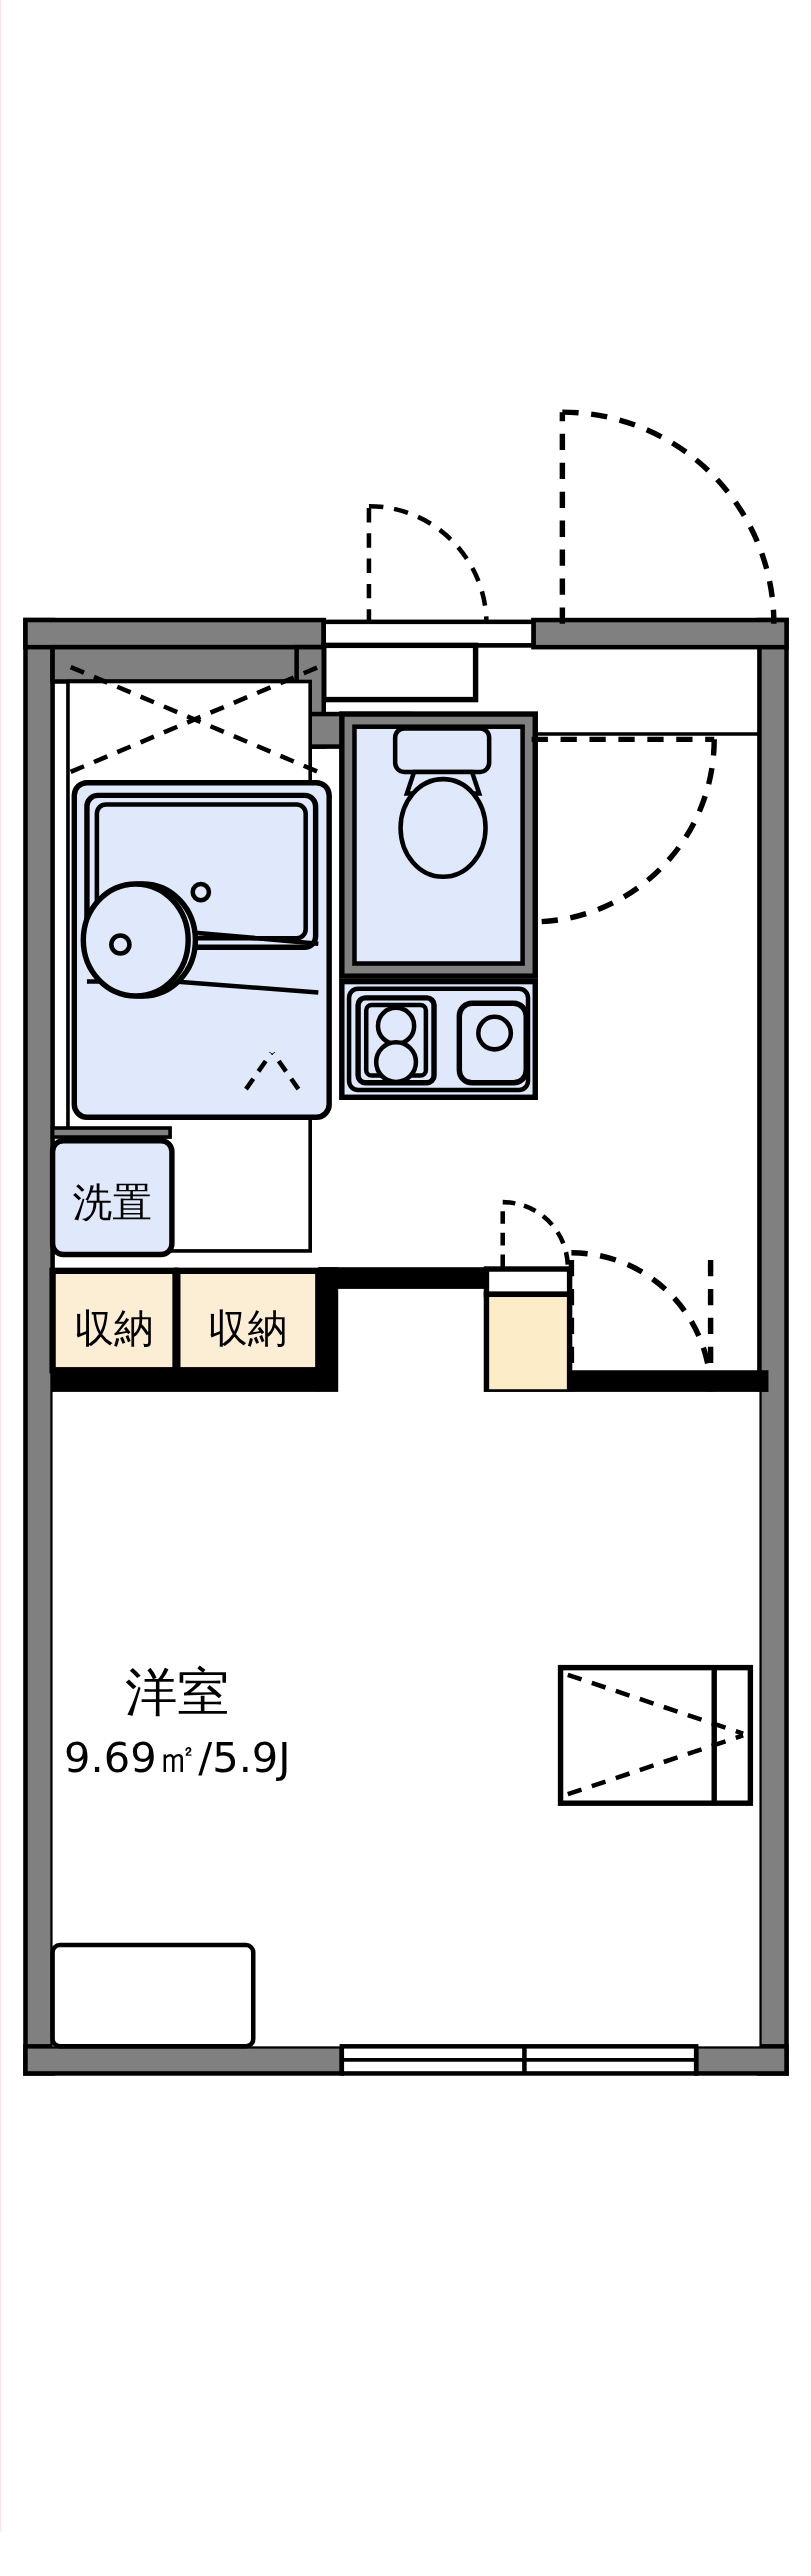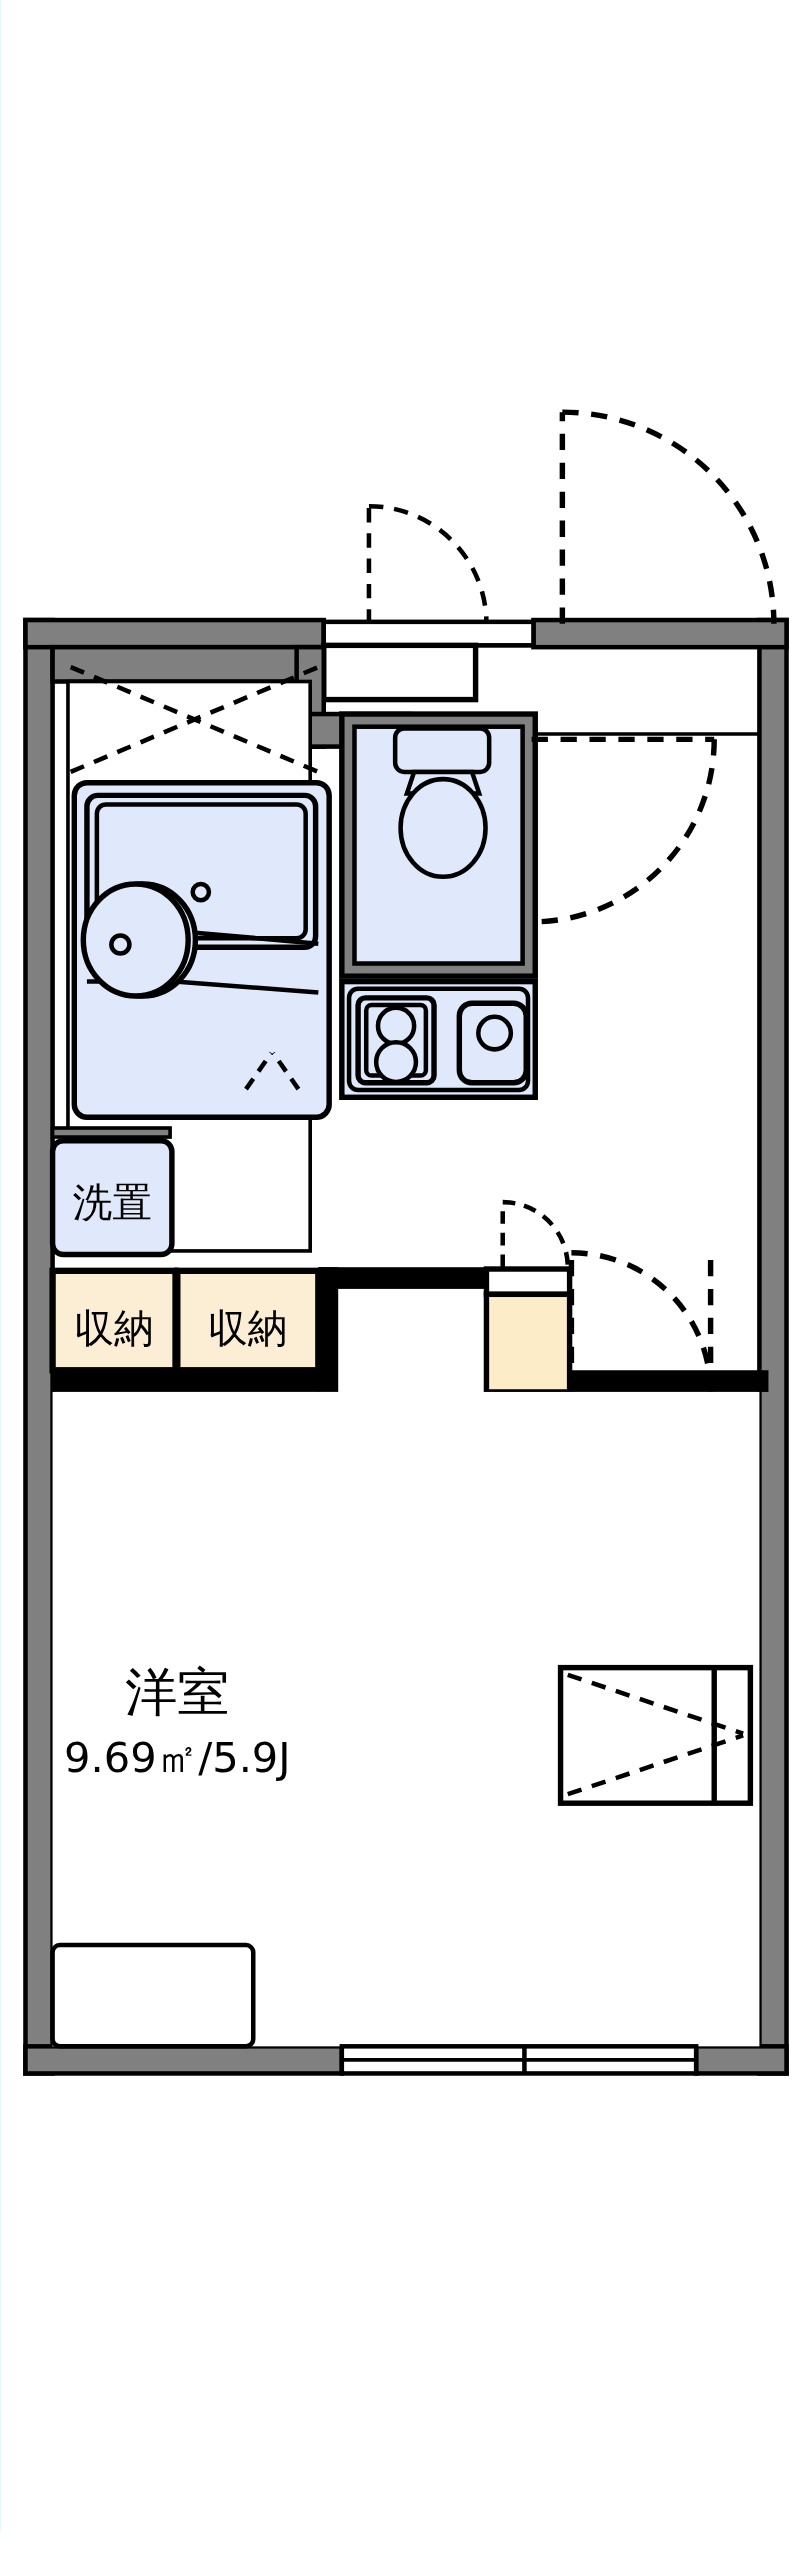--- a/index.html
+++ b/index.html
@@ -7,21 +7,21 @@
     padding: 0;
     background: #ffffff;
   }
   body {
     font-family: "Liberation Sans", "DejaVu Sans", sans-serif;
   }
   #floorplan-root {
     position: relative;
     width: 812px;
     height: 2532px;
-    background: #5eead4;
+    background: #ec4899;
     overflow: hidden;
   }
   #floorplan-svg {
     position: absolute;
     left: 0;
     top: 0;
     width: 812px;
     height: 2576px;
     display: block;
   }

